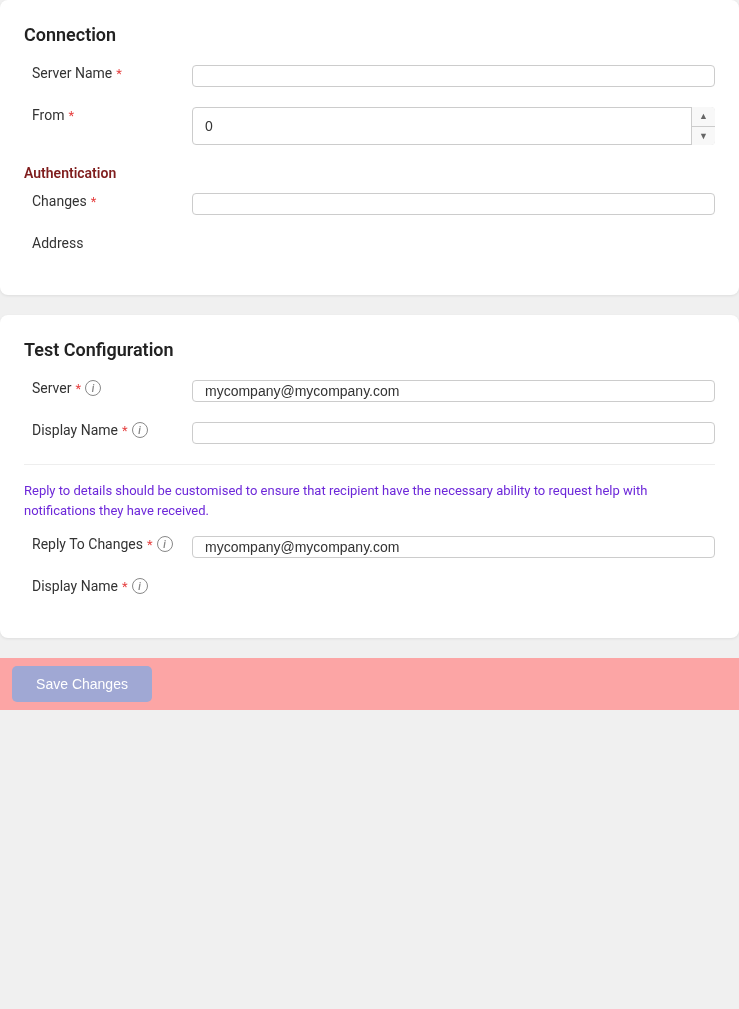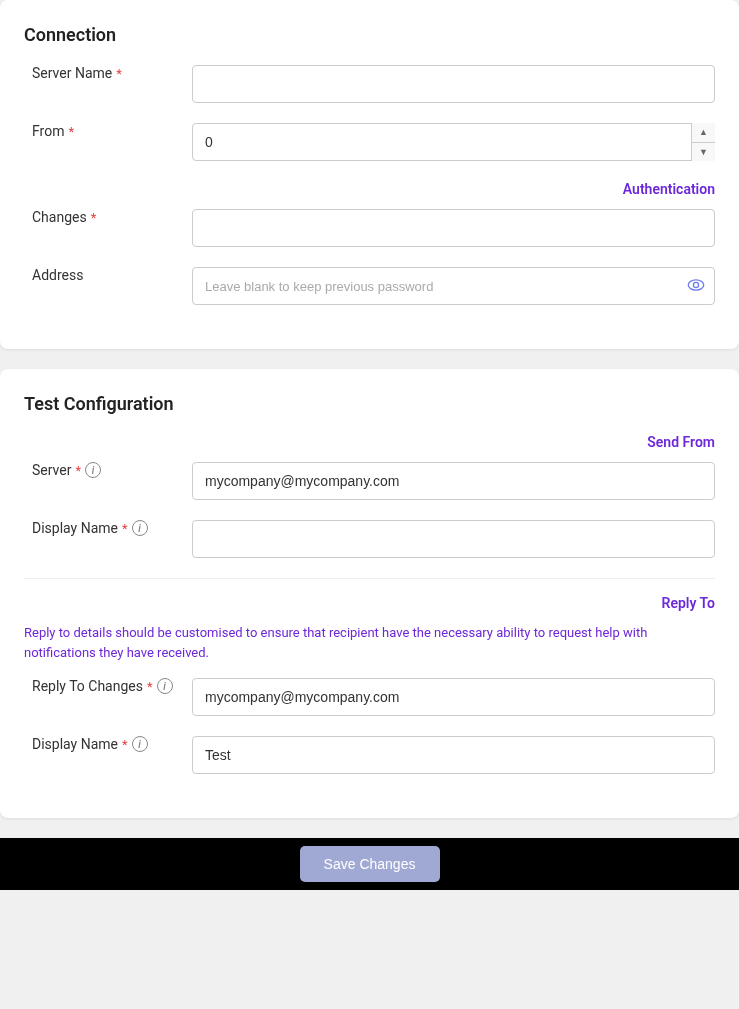--- a/index.html
+++ b/index.html
@@ -33,24 +33,23 @@
     .section-title {
       font-size: 18px;
       font-weight: 600;
       color: #222;
       margin-bottom: 20px;
     }
 
     .subsection-title {
       font-size: 14px;
       font-weight: 600;
-      color: #6d28d9;
+      color: #7f1d1d;
       margin-bottom: 12px;
       margin-top: 8px;
-      text-align: right;
     }
 
     .form-group {
       display: flex;
       align-items: flex-start;
       margin-bottom: 20px;
       margin-left: 8px;
     }
 
     .form-label {
@@ -78,21 +77,21 @@
       border: 1.5px solid #888;
       font-size: 10px;
       color: #888;
       cursor: pointer;
       font-style: italic;
       font-weight: 600;
     }
 
     .form-control {
       flex: 1;
-      height: 38px;
+      height: 22px;
       border: 1px solid #ccc;
       border-radius: 4px;
       padding: 6px 12px;
       font-size: 14px;
       color: #333;
       outline: none;
       background: #fff;
     }
 
     .form-control::placeholder {
@@ -184,23 +183,23 @@
 
     .reply-to-desc {
       font-size: 13px;
       color: #6d28d9;
       margin-bottom: 16px;
       line-height: 1.5;
     }
 
     .footer-bar {
       display: flex;
-      justify-content: center;
+      justify-content: flex-start;
       padding: 8px 12px;
-      background: #000000;
+      background: #fca5a5;
     }
 
     .save-button {
       background-color: #a0a8d4;
       color: #fff;
       border: none;
       border-radius: 5px;
       padding: 10px 24px;
       font-size: 14px;
       font-weight: 500;
@@ -251,36 +250,26 @@
         <span>Changes</span>
         <span class="required-star">*</span>
       </div>
       <input type="text" class="form-control" style="">
     </div>
 
     <div class="form-group">
       <div class="form-label">
         <span>Address</span>
       </div>
-      <div class="password-wrapper">
-        <input type="password" placeholder="Leave blank to keep previous password" style="">
-        <span class="eye-icon">
-          <svg width="18" height="12" viewBox="0 0 20 14" fill="none">
-            <ellipse cx="10" cy="7" rx="9" ry="6" stroke="#6b7ce8" stroke-width="1.5" fill="none"></ellipse>
-            <circle cx="10" cy="7" r="3" stroke="#6b7ce8" stroke-width="1.5" fill="none"></circle>
-          </svg>
-        </span>
-      </div>
     </div>
   </div>
 
   <div class="card">
     <div class="section-title">Test Configuration</div>
 
-    <div class="subsection-title">Send From</div>
 
     <div class="form-group">
       <div class="form-label">
         <span>Server</span>
         <span class="required-star">*</span>
         <span class="info-icon">i</span>
       </div>
       <input type="text" class="form-control" value="mycompany@mycompany.com" style="">
     </div>
 
@@ -288,39 +277,37 @@
       <div class="form-label">
         <span>Display Name</span>
         <span class="required-star">*</span>
         <span class="info-icon">i</span>
       </div>
       <input type="text" class="form-control" style="">
     </div>
 
     <div class="divider"></div>
 
-    <div class="subsection-title">Reply To</div>
     <div class="reply-to-desc">Reply to details should be customised to ensure that recipient have the necessary ability to request help with notifications they have received.</div>
 
     <div class="form-group">
       <div class="form-label">
         <span>Reply To Changes</span>
         <span class="required-star">*</span>
         <span class="info-icon">i</span>
       </div>
       <input type="text" class="form-control" value="mycompany@mycompany.com" style="">
     </div>
 
     <div class="form-group">
       <div class="form-label">
         <span>Display Name</span>
         <span class="required-star">*</span>
         <span class="info-icon">i</span>
       </div>
-      <input type="text" class="form-control" value="Test" style="">
     </div>
   </div>
 
   <div class="footer-bar">
     <button class="save-button">Save Changes</button>
   </div>
 
 </div>
 
 </body></html>

